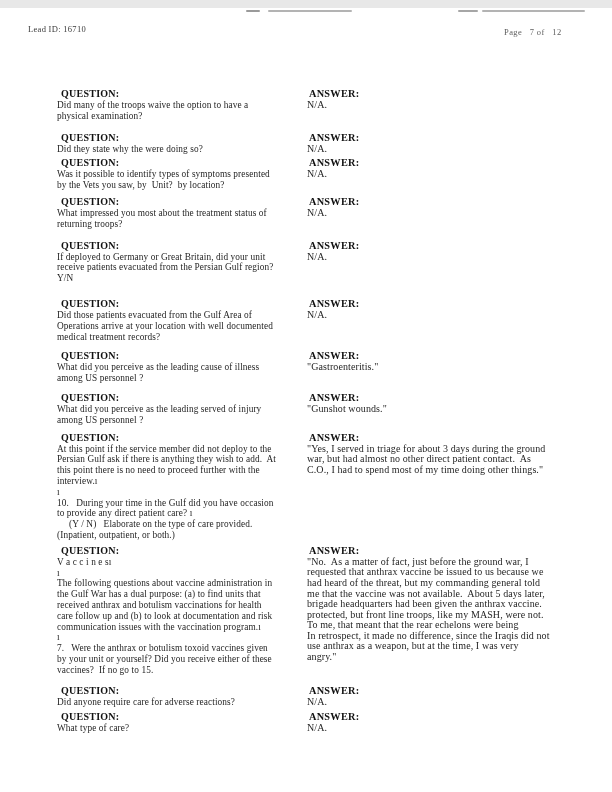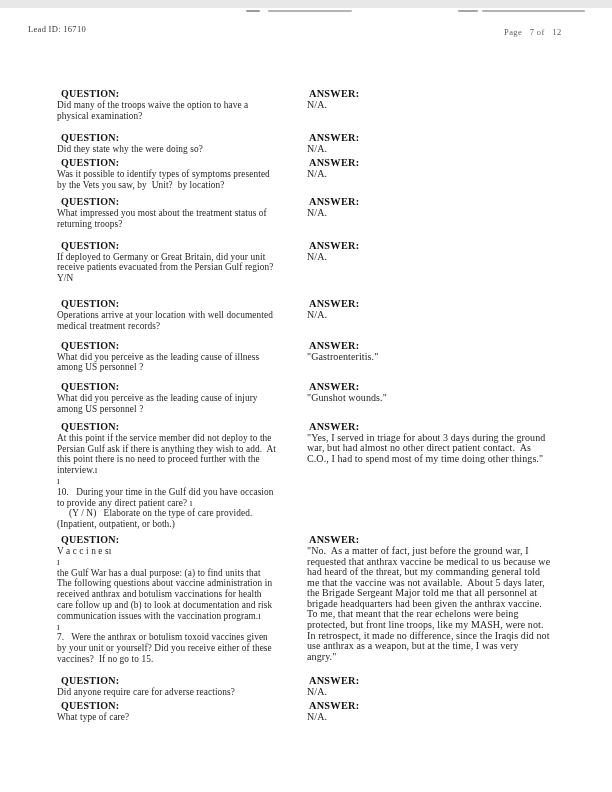--- a/index.html
+++ b/index.html
@@ -166,20 +166,21 @@
           <div class="q-line">Y/N</div>
         </div>
         <div class="a-col">
           <div class="a-label">ANSWER:</div>
           <div class="a-line">N/A.</div>
         </div>
       </div>
       <div class="qa-block" style="margin-bottom: 8px;">
         <div class="q-col">
           <div class="q-label">QUESTION:</div>
+          <div class="q-line">Did those patients evacuated from the Gulf Area of</div>
           <div class="q-line">Operations arrive at your location with well documented</div>
           <div class="q-line">medical treatment records?</div>
         </div>
         <div class="a-col">
           <div class="a-label">ANSWER:</div>
           <div class="a-line">N/A.</div>
         </div>
       </div>
       <div class="qa-block" style="margin-bottom: 8px;">
         <div class="q-col">
@@ -188,21 +189,21 @@
           <div class="q-line">among US personnel ?</div>
         </div>
         <div class="a-col">
           <div class="a-label">ANSWER:</div>
           <div class="a-line">"Gastroenteritis."</div>
         </div>
       </div>
       <div class="qa-block" style="margin-bottom: 6px;">
         <div class="q-col">
           <div class="q-label">QUESTION:</div>
-          <div class="q-line">What did you perceive as the leading cause of injury</div>
+          <div class="q-line">What did you perceive as the leading served of injury</div>
           <div class="q-line">among US personnel ?</div>
         </div>
         <div class="a-col">
           <div class="a-label">ANSWER:</div>
           <div class="a-line">"Gunshot wounds."</div>
         </div>
       </div>
       <div class="qa-block" style="margin-bottom: 4px;">
         <div class="q-col">
           <div class="q-label">QUESTION:</div>
@@ -221,40 +222,39 @@
           <div class="a-line">"Yes, I served in triage for about 3 days during the ground</div>
           <div class="a-line">war, but had almost no other direct patient contact.  As</div>
           <div class="a-line">C.O., I had to spend most of my time doing other things."</div>
         </div>
       </div>
       <div class="qa-block" style="margin-bottom: 10px;">
         <div class="q-col">
           <div class="q-label">QUESTION:</div>
           <div class="q-line">V a c c i n e sı</div>
           <div class="q-line">ı</div>
+          <div class="q-line">The following questions about vaccine administration in</div>
           <div class="q-line">the Gulf War has a dual purpose: (a) to find units that</div>
-          <div class="q-line">The following questions about vaccine administration in</div>
           <div class="q-line">received anthrax and botulism vaccinations for health</div>
           <div class="q-line">care follow up and (b) to look at documentation and risk</div>
           <div class="q-line">communication issues with the vaccination program.ı</div>
           <div class="q-line">ı</div>
           <div class="q-line">7.   Were the anthrax or botulism toxoid vaccines given</div>
           <div class="q-line">by your unit or yourself? Did you receive either of these</div>
           <div class="q-line">vaccines?  If no go to 15.</div>
         </div>
         <div class="a-col">
           <div class="a-label">ANSWER:</div>
           <div class="a-line">"No.  As a matter of fact, just before the ground war, I</div>
-          <div class="a-line">requested that anthrax vaccine be medical to us because we</div>
+          <div class="a-line">requested that anthrax vaccine be issued to us because we</div>
           <div class="a-line">had heard of the threat, but my commanding general told</div>
           <div class="a-line">me that the vaccine was not available.  About 5 days later,</div>
-          <div class="a-line">the Brigade Sergeant Major told me that all personnel at</div>
           <div class="a-line">brigade headquarters had been given the anthrax vaccine.</div>
+          <div class="a-line">protected, but front line troops, like my MASH, were not.</div>
           <div class="a-line">To me, that meant that the rear echelons were being</div>
-          <div class="a-line">protected, but front line troops, like my MASH, were not.</div>
           <div class="a-line">In retrospect, it made no difference, since the Iraqis did not</div>
           <div class="a-line">use anthrax as a weapon, but at the time, I was very</div>
           <div class="a-line">angry."</div>
         </div>
       </div>
       <div class="qa-block" style="margin-bottom: 3px;">
         <div class="q-col">
           <div class="q-label">QUESTION:</div>
           <div class="q-line">Did anyone require care for adverse reactions?</div>
         </div>

